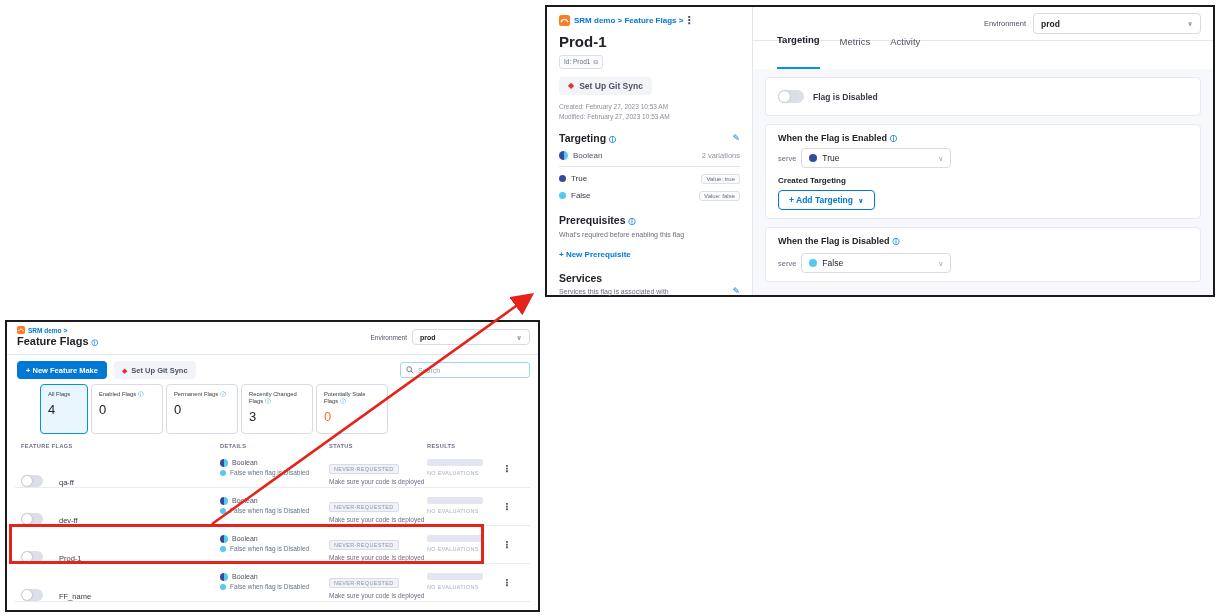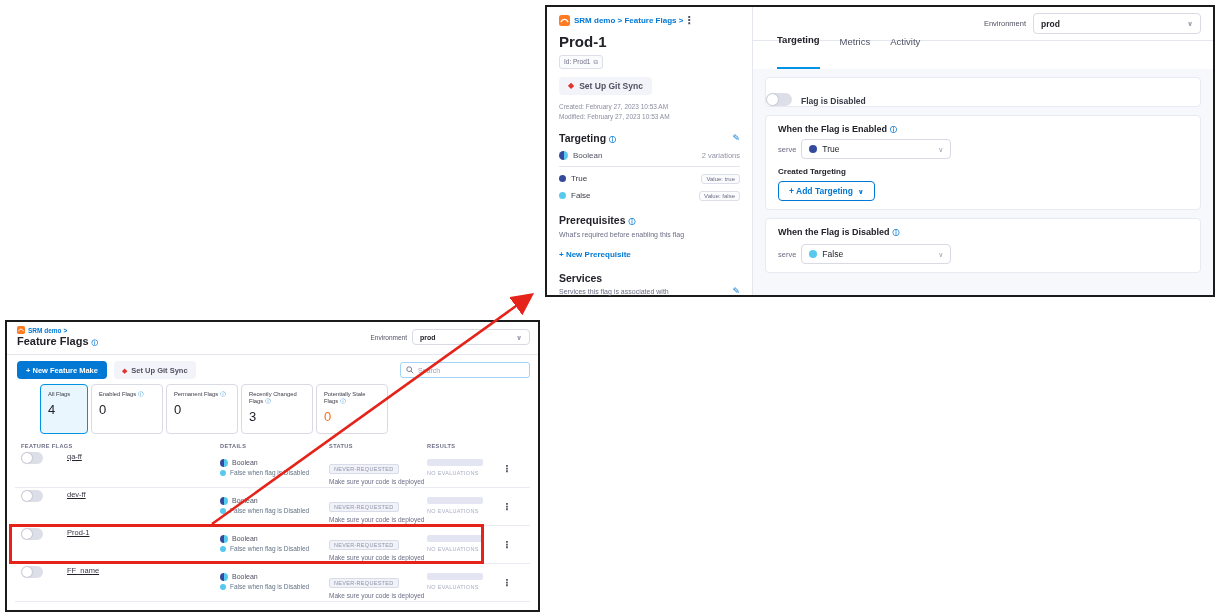--- a/index.html
+++ b/index.html
@@ -56,21 +56,21 @@
   .dp-right { flex:1; display:flex; flex-direction:column; min-width:0; }
   .dp-envbar { height:34px; flex:none; border-bottom:1px solid #e5e7ef; display:flex; align-items:center;
                justify-content:flex-end; gap:7px; padding-right:12px; }
   .env-label { font-size:7.5px; color:#4f5162; }
   .env-select { width:168px; height:21px; font-size:8.5px; font-weight:600; cursor:pointer; }
   .dp-tabs { height:28px; flex:none; display:flex; align-items:flex-end; gap:20px; padding:0 0 0 24px; }
   .tab { font-size:9.5px; color:#4f5162; padding-bottom:22px; cursor:pointer; }
   .tab.active { color:#22222a; font-weight:bold; border-bottom:2px solid #0092e4; }
   .dp-content { flex:1; background:#f7f8fb; padding:8px 12px; overflow:hidden; }
   .card { background:#fff; border:1px solid #e8e9f2; border-radius:4px; }
-  .card-toggle { height:30px; display:flex; align-items:flex-end; gap:9px; padding:0 0; }
+  .card-toggle { height:39px; display:flex; align-items:center; gap:9px; padding:0 12px; }
   .card-toggle .toggle { width:26px; height:13px; }
   .card-toggle .knob { width:11px; height:11px; }
   .card-toggle-label { font-size:8.5px; font-weight:600; color:#383946; }
   .card-block { margin-top:8px; padding:8px 12px; }
   .card-head { font-size:9px; font-weight:bold; }
   .rule-label { font-size:8px; font-weight:600; margin-top:6px; }
   .serve-row { display:flex; align-items:center; gap:5px; margin-top:4px; }
   .serve-label { font-size:7.5px; color:#6b6d85; }
   .serve-select { width:150px; height:20px; font-size:8.5px; cursor:pointer; }
   .serve-val { display:flex; align-items:center; gap:5px; }
@@ -103,21 +103,21 @@
   .lp-stats { position:absolute; left:33px; top:62px; display:flex; gap:3px; }
   .stat-card { width:72px; height:50px; background:#fff; border:1px solid #d9dae5; border-radius:4px; padding:6px 7px; cursor:pointer; }
   .stat-card.selected { width:48px; background:#eaf6fe; border:1px solid #0092e4; }
   .stat-label { font-size:5.8px; color:#383946; line-height:1.25; }
   .stat-label .info { font-size:5.5px; margin-left:2px; }
   .stat-value { font-size:13px; margin-top:4px; color:#22222a; }
   .stat-value.orange { color:#ff7020; }
   .lp-thead { position:absolute; left:0; right:0; top:121px; height:12px; }
   .th { position:absolute; font-size:5.6px; font-weight:bold; color:#6b6d85; letter-spacing:.4px; }
   .row { position:absolute; left:8px; right:8px; height:36px; background:#fff; border-bottom:1px solid #e9eaf2; }
-  .cell-flag { position:absolute; left:6px; top:0; height:100%; display:flex; align-items:flex-start; gap:24px;text-decoration:underline; }
+  .cell-flag { position:absolute; left:6px; top:0; height:100%; display:flex; align-items:flex-end; gap:16px; }
   .row .toggle { width:22px; height:12px; }
   .row .knob { width:10px; height:10px; }
   .row-name { font-size:7.5px; color:#383946; cursor:pointer; }
   .cell-details { position:absolute; left:205px; top:5px; }
   .det-line { display:flex; align-items:center; gap:4px; font-size:7px; color:#4f5162; line-height:1.6; }
   .det-line .dot { width:6px; height:6px; }
   .det-line .bool-icon { width:8px; height:8px; }
   .det-line.rule { color:#627386; font-size:6.5px; }
   .cell-status { position:absolute; left:314px; top:5px; }
   .badge { display:inline-block; background:#f0f2f8; border:1px solid #d8dce8; border-radius:2px;

